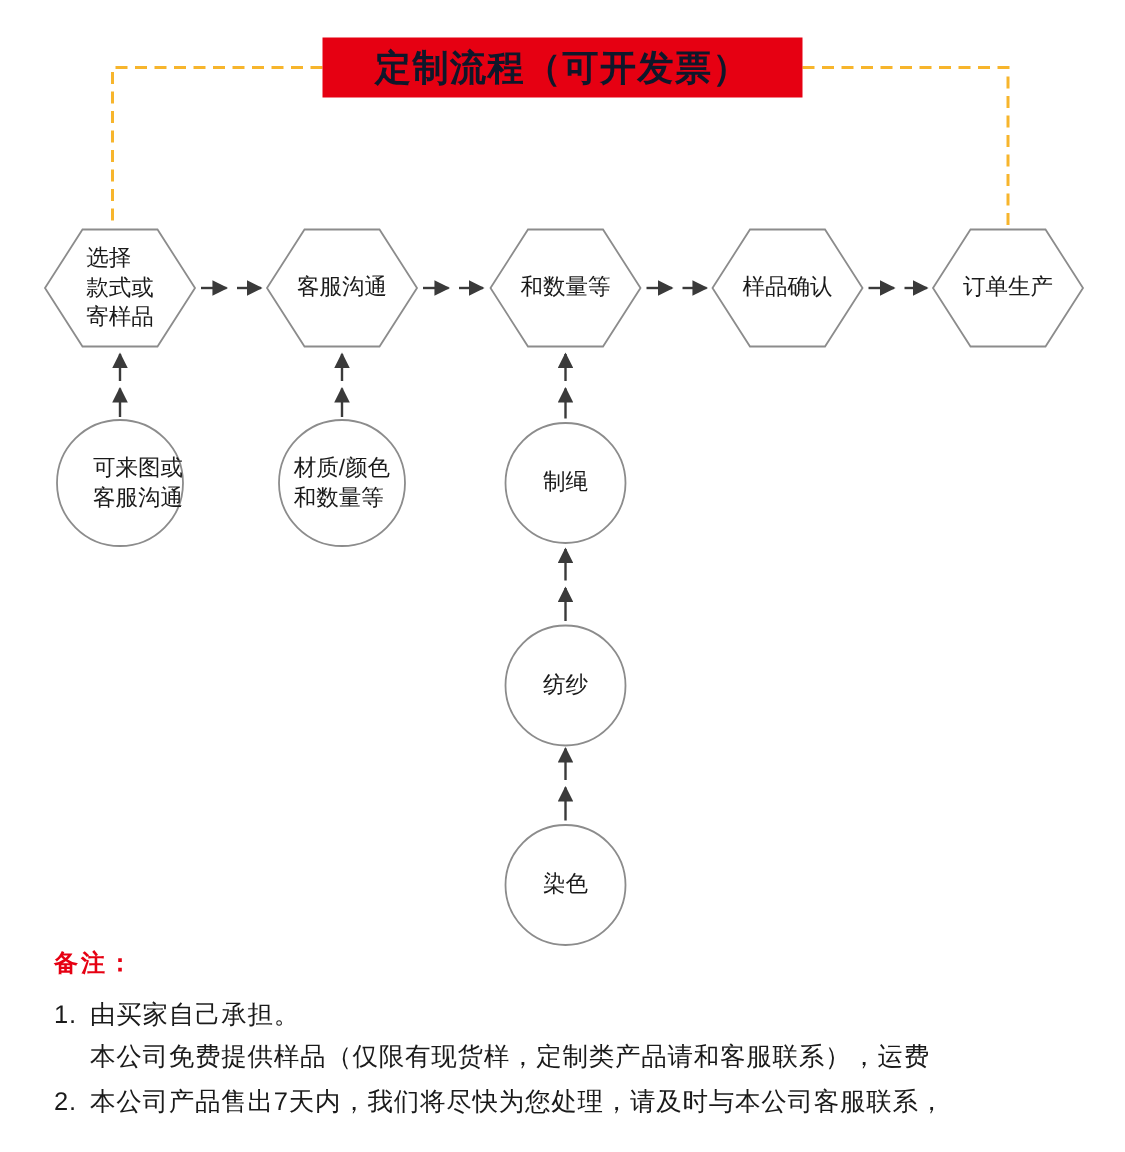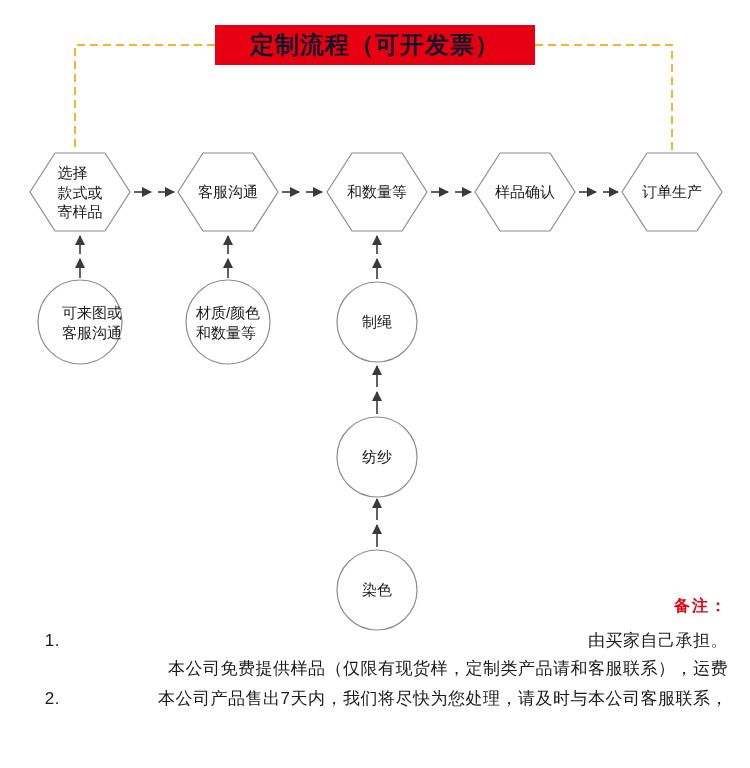--- a/index.html
+++ b/index.html
@@ -53,25 +53,24 @@
     font-weight: normal;
     color: #1a1a1a;
     font-size: 15px;
     line-height: 1.3;
     white-space: nowrap;
     z-index: 2;
   }
 
   .notes {
     position: absolute;
-    left: 36px; top: 596px;
+    left: 36px; top: 632px;
     width: 692px;
     color: #1a1a1a;
     z-index: 2;
-    text-align: right;
   }
   .notes-title {
     color: var(--note-red, #e60012);
     font-weight: bold;
     font-size: 16px;
     letter-spacing: 2px;
     margin-bottom: 10px;
   }
   .note-item {
     display: flex;

